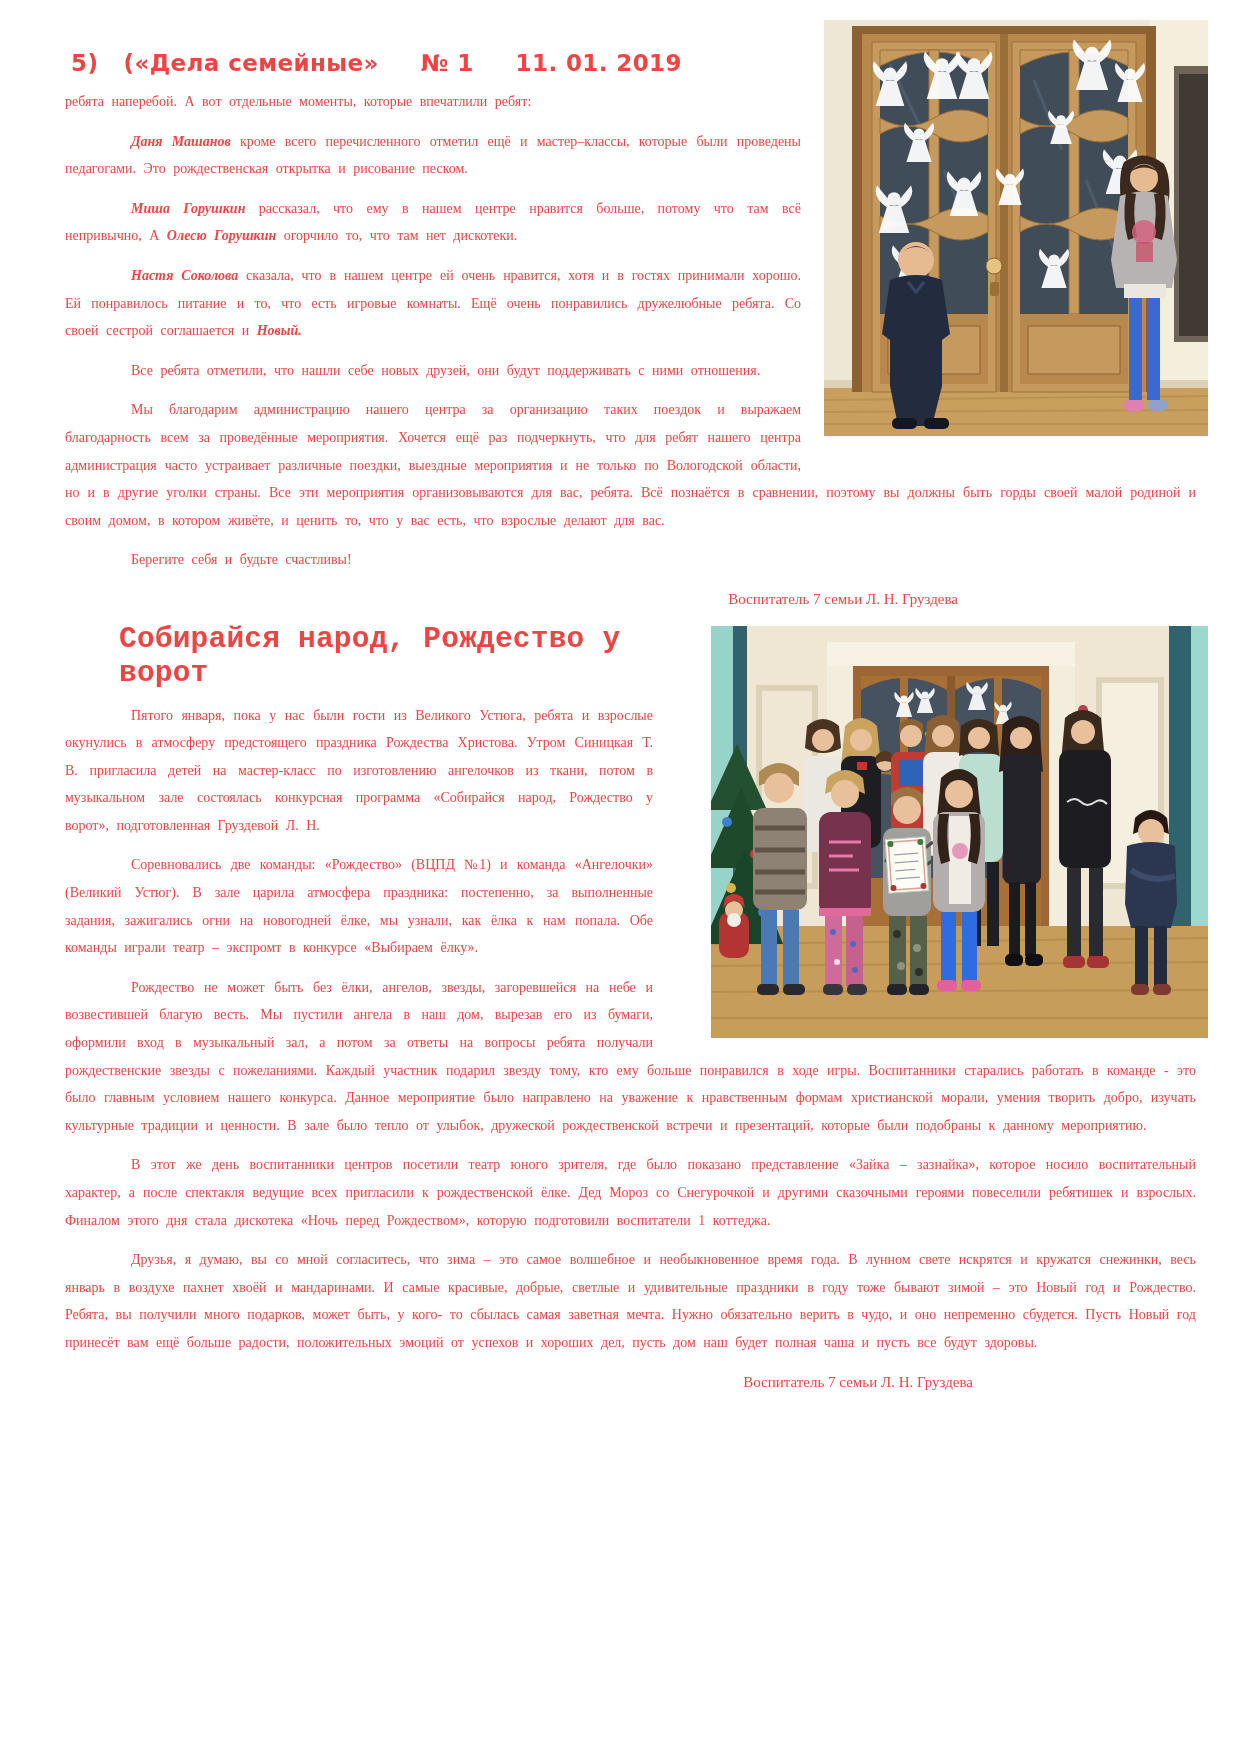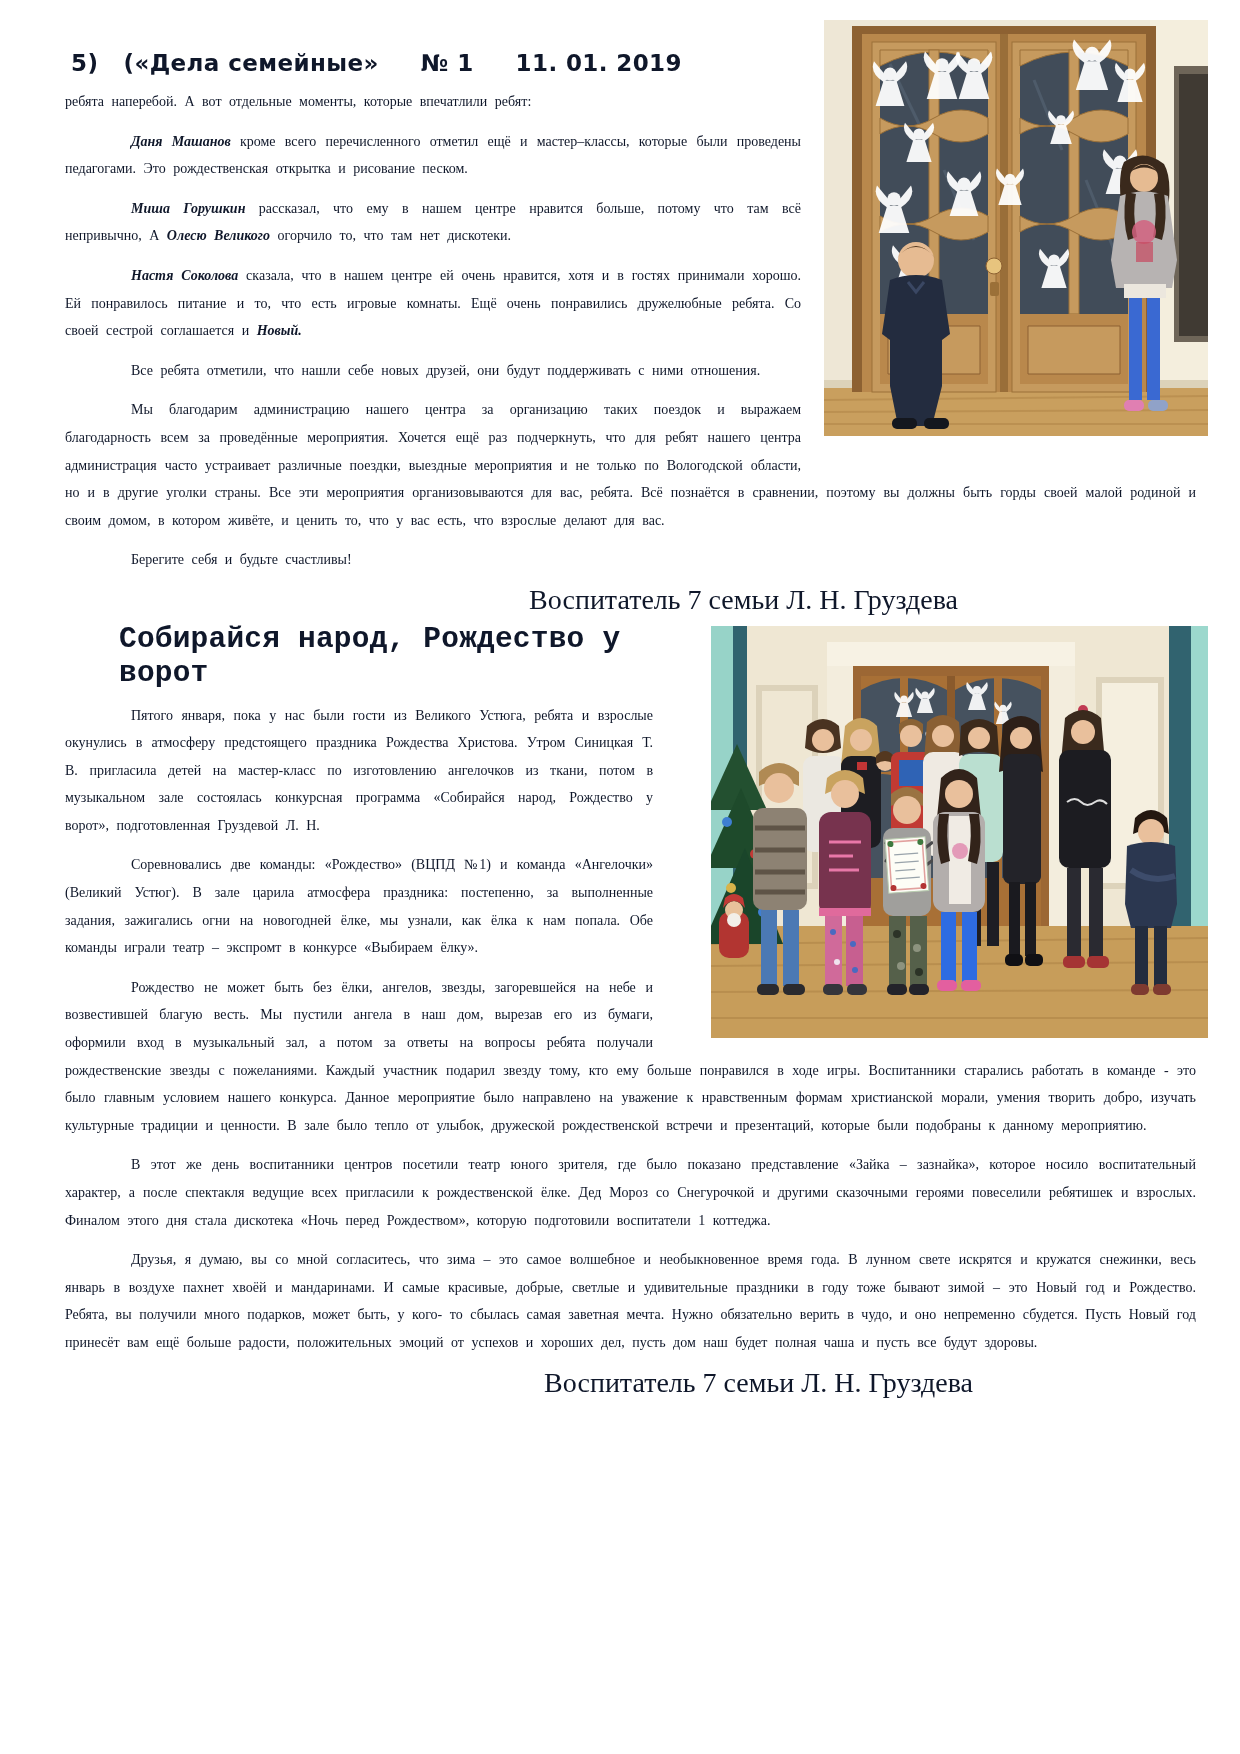--- a/index.html
+++ b/index.html
@@ -1,28 +1,28 @@
 <!DOCTYPE html>
 <html><head>
 <meta charset="utf-8">
 <style>
   html,body{margin:0;padding:0;background:#ffffff;}
   .page{
     position:relative;width:1240px;height:1754px;background:#fff;box-sizing:border-box;
-    padding:20px 32px 0 53px;overflow:hidden;color:#0f172a;
+    padding:20px 32px 0 53px;overflow:hidden;color:#ef4444;
     font-family:"Liberation Serif",serif;
   }
   .hdr{
     font-family:"DejaVu Sans",sans-serif;font-weight:bold;font-size:23px;
     letter-spacing:.4px;margin:30px 0 10px 18px;white-space:pre-wrap;
   }
   p.body{margin:12px;font-size:14px;line-height:27.6px;text-align:justify;
     text-indent:66px;word-spacing:4px;}
   p.nofirst{text-indent:0;}
-  .sig{font-size:28px;line-height:27.6px;text-align:right;}
+  .sig{font-size:15px;line-height:27.6px;text-align:right;}
   .sig1{padding-right:250px;}
   .sig2{padding-right:235px;}
   .sec-title{font-family:Liberation Mono, monospace;font-weight:bold;font-size:29.5px;
     margin:8px 0 12px 66px;letter-spacing:.2px;}
   .photo{float:right;}
   .ph1{width:384px;height:416px;margin:0 0 26px 23px;}
   .ph2{width:497px;height:412px;margin:12px 0 16px 58px;}
   .photo svg{display:block;width:100%;height:100%;}
   b.nm{font-weight:bold;font-style:italic;}
 </style>
@@ -121,21 +121,21 @@
       </g>
     </svg>
   </div>
 
   <div class="hdr">5)   («Дела семейные»     № 1     11. 01. 2019</div>
 
   <p class="body nofirst">ребята наперебой. А вот отдельные моменты, которые впечатлили ребят:</p>
 
   <p class="body"><b class="nm">Даня Машанов</b><span> кроме всего перечисленного отметил ещё и мастер–классы, которые были проведены педагогами. Это рождественская открытка и рисование песком.</span></p>
 
-  <p class="body"><b class="nm">Миша Горушкин</b><span> рассказал, что ему в нашем центре нравится больше, потому что там всё непривычно, А </span><b class="nm">Олесю Великого</b><span> огорчило то, что там нет дискотеки.</span></p>
+  <p class="body"><b class="nm">Миша Горушкин</b><span> рассказал, что ему в нашем центре нравится больше, потому что там всё непривычно, А </span><b class="nm">Олесю Горушкин</b><span> огорчило то, что там нет дискотеки.</span></p>
 
   <p class="body"><b class="nm">Настя Соколова</b><span> сказала, что  в нашем центре ей очень нравится, хотя и в гостях принимали хорошо. Ей понравилось питание и то, что есть игровые комнаты. Ещё очень понравились дружелюбные ребята. Со своей сестрой соглашается и </span><b class="nm">Новый.</b></p>
 
   <p class="body">Все ребята отметили, что нашли себе новых друзей,  они будут поддерживать с ними отношения.</p>
 
   <p class="body">Мы благодарим администрацию нашего центра за организацию таких поездок и выражаем благодарность всем за проведённые мероприятия. Хочется ещё раз подчеркнуть, что для ребят нашего центра администрация часто устраивает различные поездки, выездные мероприятия и не только по Вологодской области, но и в другие уголки страны. Все эти мероприятия организовываются для вас, ребята. Всё познаётся в сравнении, поэтому вы должны быть горды своей малой родиной и своим домом, в котором живёте, и ценить то, что у вас есть, что взрослые делают для вас.</p>
 
   <p class="body">Берегите себя и будьте счастливы!</p>
 
   <div class="sig sig1">Воспитатель 7 семьи  Л. Н. Груздева</div>

